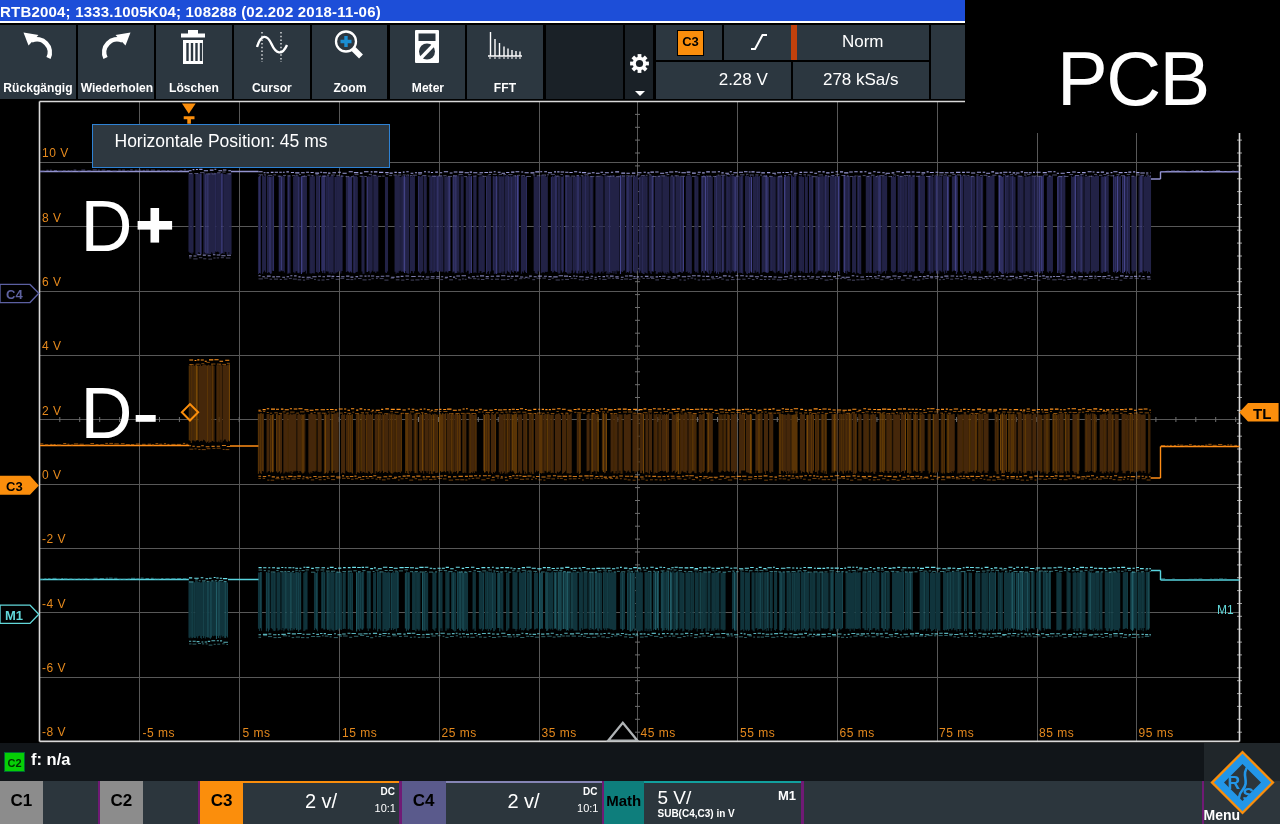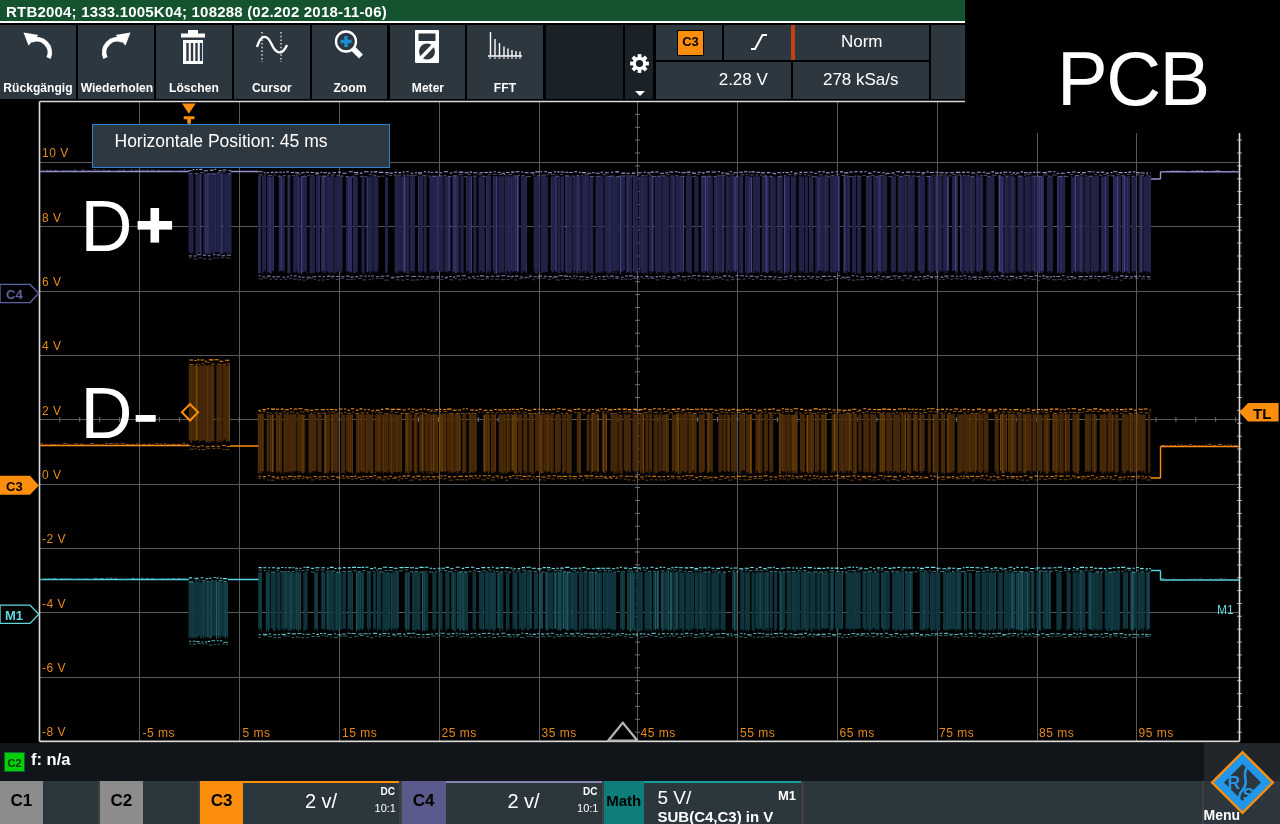--- a/index.html
+++ b/index.html
@@ -1,17 +1,17 @@
 <!DOCTYPE html>
 <html><head><meta charset="utf-8"><style>
 html,body{margin:0;padding:0;width:1280px;height:824px;background:#000;overflow:hidden;
 font-family:"Liberation Sans",sans-serif;}
 .abs{position:absolute;}
-#titlebar{left:0;top:0;width:965px;height:23px;background:#14532d;border-bottom:2px solid #fff;
-color:#fff;font-size:15px;font-weight:bold;line-height:23px;padding-left:6px;box-sizing:border-box;
+#titlebar{left:0;top:0;width:965px;height:23px;background:#1d4ed8;border-bottom:2px solid #fff;
+color:#fff;font-size:15px;font-weight:bold;line-height:23px;box-sizing:border-box;
 letter-spacing:0.2px;}
 #toolbar{left:0;top:25px;width:965px;height:75px;background:#000;}
 .btn{position:absolute;top:0;height:74px;background:#2c3740;}
 .bicon{position:absolute;top:5px;left:0;right:0;display:flex;justify-content:center;}
 .blabel{position:absolute;bottom:4px;left:0;right:0;text-align:center;color:#fff;
 font-size:13px;font-weight:bold;transform:scaleX(0.93);}
 #blank1{left:545.5px;top:0;width:77px;height:74px;background:#1a2127;}
 #gearcell{left:624.5px;top:0;width:28.5px;height:74px;background:#1a2127;}
 #trigpanel{left:655.5px;top:0;width:309.5px;height:74px;background:#2c3740;}
 .tcell{position:absolute;box-sizing:border-box;}
@@ -19,21 +19,21 @@
 border:1px solid #000;color:#000;font-size:13px;font-weight:bold;text-align:center;line-height:22px;}
 #pcbbox{left:965px;top:0;width:315px;height:133px;background:#000;color:#fff;}
 #pcbtext{position:absolute;left:92px;top:35px;font-size:76px;letter-spacing:-1.5px;}
 #tooltip{left:91.5px;top:124px;width:298px;height:44px;background:#2e3840;
 border:1.5px solid #2e82d4;box-sizing:border-box;color:#fff;font-size:17.5px;line-height:33px;
 padding-left:22px;}
 #measbar{left:0;top:742.5px;width:1203.5px;height:38px;background:#111519;}
 .grnbadge{position:absolute;left:4px;top:9.5px;width:21px;height:20px;background:#06cf06;
 color:#003300;font-size:11px;font-weight:bold;text-align:center;line-height:20px;border:1px solid #063;box-sizing:border-box;}
 #meastext{position:absolute;left:31px;top:7px;color:#fff;font-size:16.5px;font-weight:bold;}
-#chanbar{left:0;top:780.5px;width:1203.5px;height:43.5px;background:#404040;}
+#chanbar{left:0;top:780.5px;width:1203.5px;height:43.5px;background:#701a75;}
 .chlbl{position:absolute;top:0;height:43.5px;font-weight:bold;font-size:17px;text-align:center;}
 .chlbl span{display:block;margin-top:10px;}
 .chval{position:absolute;top:0;height:43.5px;background:#2c363d;box-sizing:border-box;}
 .vtext{position:absolute;left:0;right:0;top:7px;text-align:center;color:#fff;font-size:20px;}
 .dctext{position:absolute;right:4px;top:3px;color:#fff;font-size:10px;font-weight:bold;}
 .rattext{position:absolute;right:3px;top:19px;color:#fff;font-size:11px;}
 #logopanel{left:1203.5px;top:742.5px;width:76.5px;height:81.5px;}
 #menulbl{position:absolute;left:0;right:0;bottom:1px;text-align:left;color:#fff;
 font-size:14px;font-weight:bold;}
 </style></head>
@@ -208,21 +208,21 @@
     </div>
 <div class="abs" id="trigpanel">
   <div class="tcell" style="left:0;top:0;width:66.5px;height:35px;">
         <div class="c3badge">C3</div>
       </div>
   <div class="tcell" style="left:66.5px;top:0;width:69px;height:35px;border-left:2px solid #000;">
     <div style="position:absolute;left:26px;top:8px;"><svg width="18" height="18" viewBox="0 0 18 18">
             <path d="M1 16h4l7.5-14h4.5" stroke="#fff" stroke-width="2" fill="none"></path>
           </svg></div>
       </div>
-  <div class="tcell" style="left:135.5px;top:0;width:137.5px;height:35px;border-left:4px solid #c2410c;
+  <div class="tcell" style="left:135.5px;top:0;width:137.5px;height:35px;border-left:6px solid #c2410c;
     color:#fff;font-size:17px;text-align:center;line-height:33px;">Norm</div>
   <div class="tcell" style="left:273px;top:0;width:36.5px;height:74px;border-left:2px solid #000;"></div>
   <div class="tcell" style="left:0;top:35px;width:135.5px;height:2px;background:#000;"></div>
   <div class="tcell" style="left:135.5px;top:35px;width:137.5px;height:2px;background:#000;"></div>
   <div class="tcell" style="left:0;top:37px;width:135.5px;height:37px;color:#fff;font-size:17px;
     text-align:center;line-height:35px;margin-left:20px;">2.28 V</div>
   <div class="tcell" style="left:135.5px;top:37px;width:137.5px;height:37px;border-left:2px solid #000;
     color:#fff;font-size:17px;text-align:center;line-height:35px;">278 kSa/s</div>
 </div>
 </div>
@@ -257,21 +257,21 @@
   <div class="chval" style="left:445.5px;width:156px;border-top:2.5px solid #8585b5;">
     <div class="vtext">2 v/</div>
       <div class="dctext">DC</div>
       <div class="rattext">10:1</div>
     </div>
   <div class="chlbl" style="left:604px;width:39.5px;background:#0e7e7c;color:#000;font-size:15px;">
       <span style="margin-top:11px;">Math</span>
     </div>
   <div class="chval" style="left:643.5px;width:157.5px;border-top:2.5px solid #12a09e;">
     <div style="position:absolute;left:14px;top:4px;color:#fff;font-size:19px;">5 V/</div>
-    <div style="position:absolute;left:14px;top:25px;color:#fff;font-size:15px;font-weight:bold;text-align:center;">SUB(C4,C3) in V</div>
+    <div style="position:absolute;left:14px;top:25px;color:#fff;font-size:10px;font-weight:bold;text-align:center;">SUB(C4,C3) in V</div>
     <div style="position:absolute;right:5px;top:5px;color:#fff;font-size:13px;font-weight:bold;">M1</div>
     </div>
   <div class="chval" style="left:803.5px;width:398px;"></div>
 </div>
 <div class="abs" id="logopanel">
 <div style="position:absolute;left:0;top:0;width:76.5px;height:38px;background:#20262a;"></div>
 <div style="position:absolute;left:0;top:38px;width:76.5px;height:43.5px;background:#2d363c;"></div>
 <div style="position:absolute;left:0;top:0;"><svg width="77" height="82" viewBox="0 0 77 82">
         <g transform="rotate(45 38.5 39.5)">
 <rect x="15.8" y="16.8" width="45.4" height="45.4" fill="#f98e0c"></rect>

